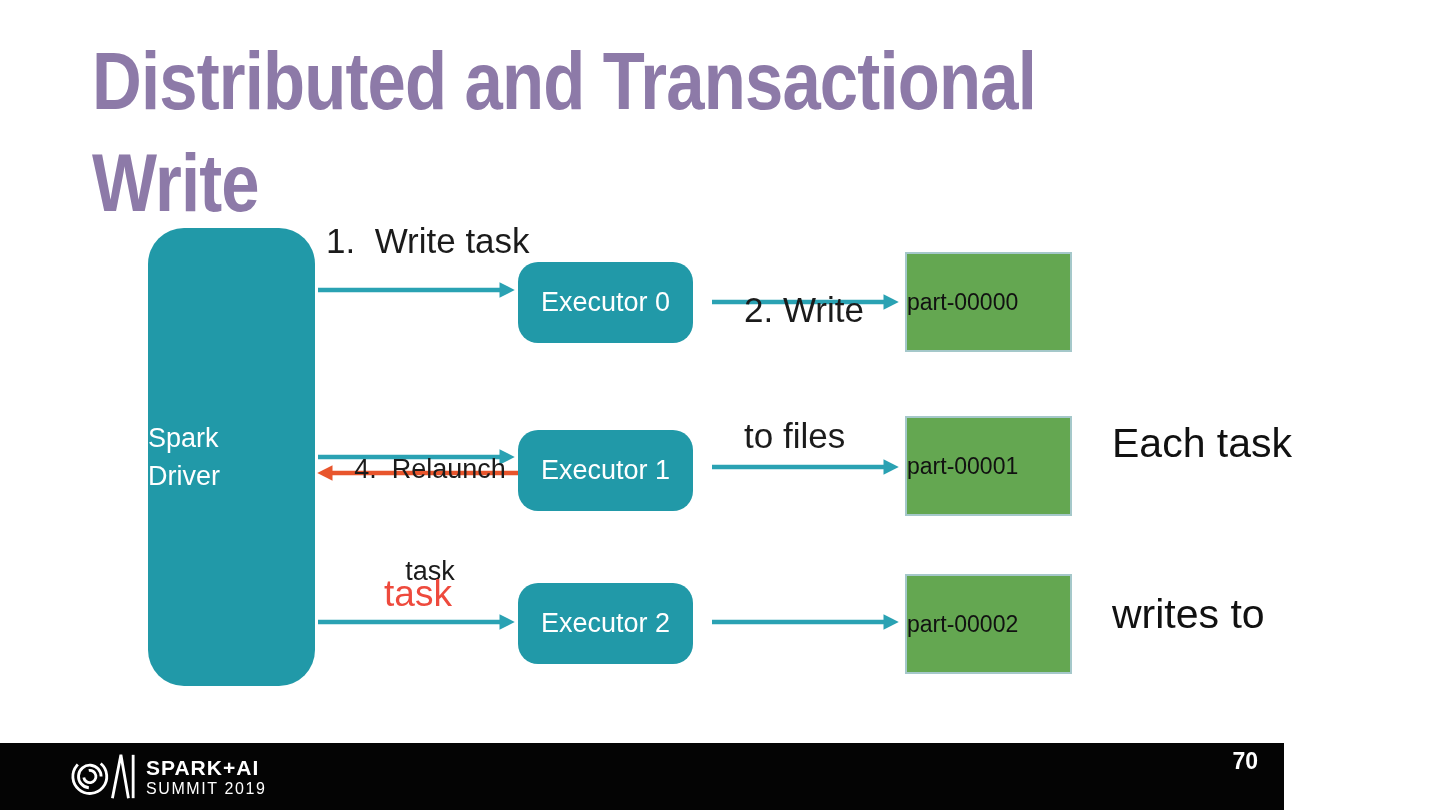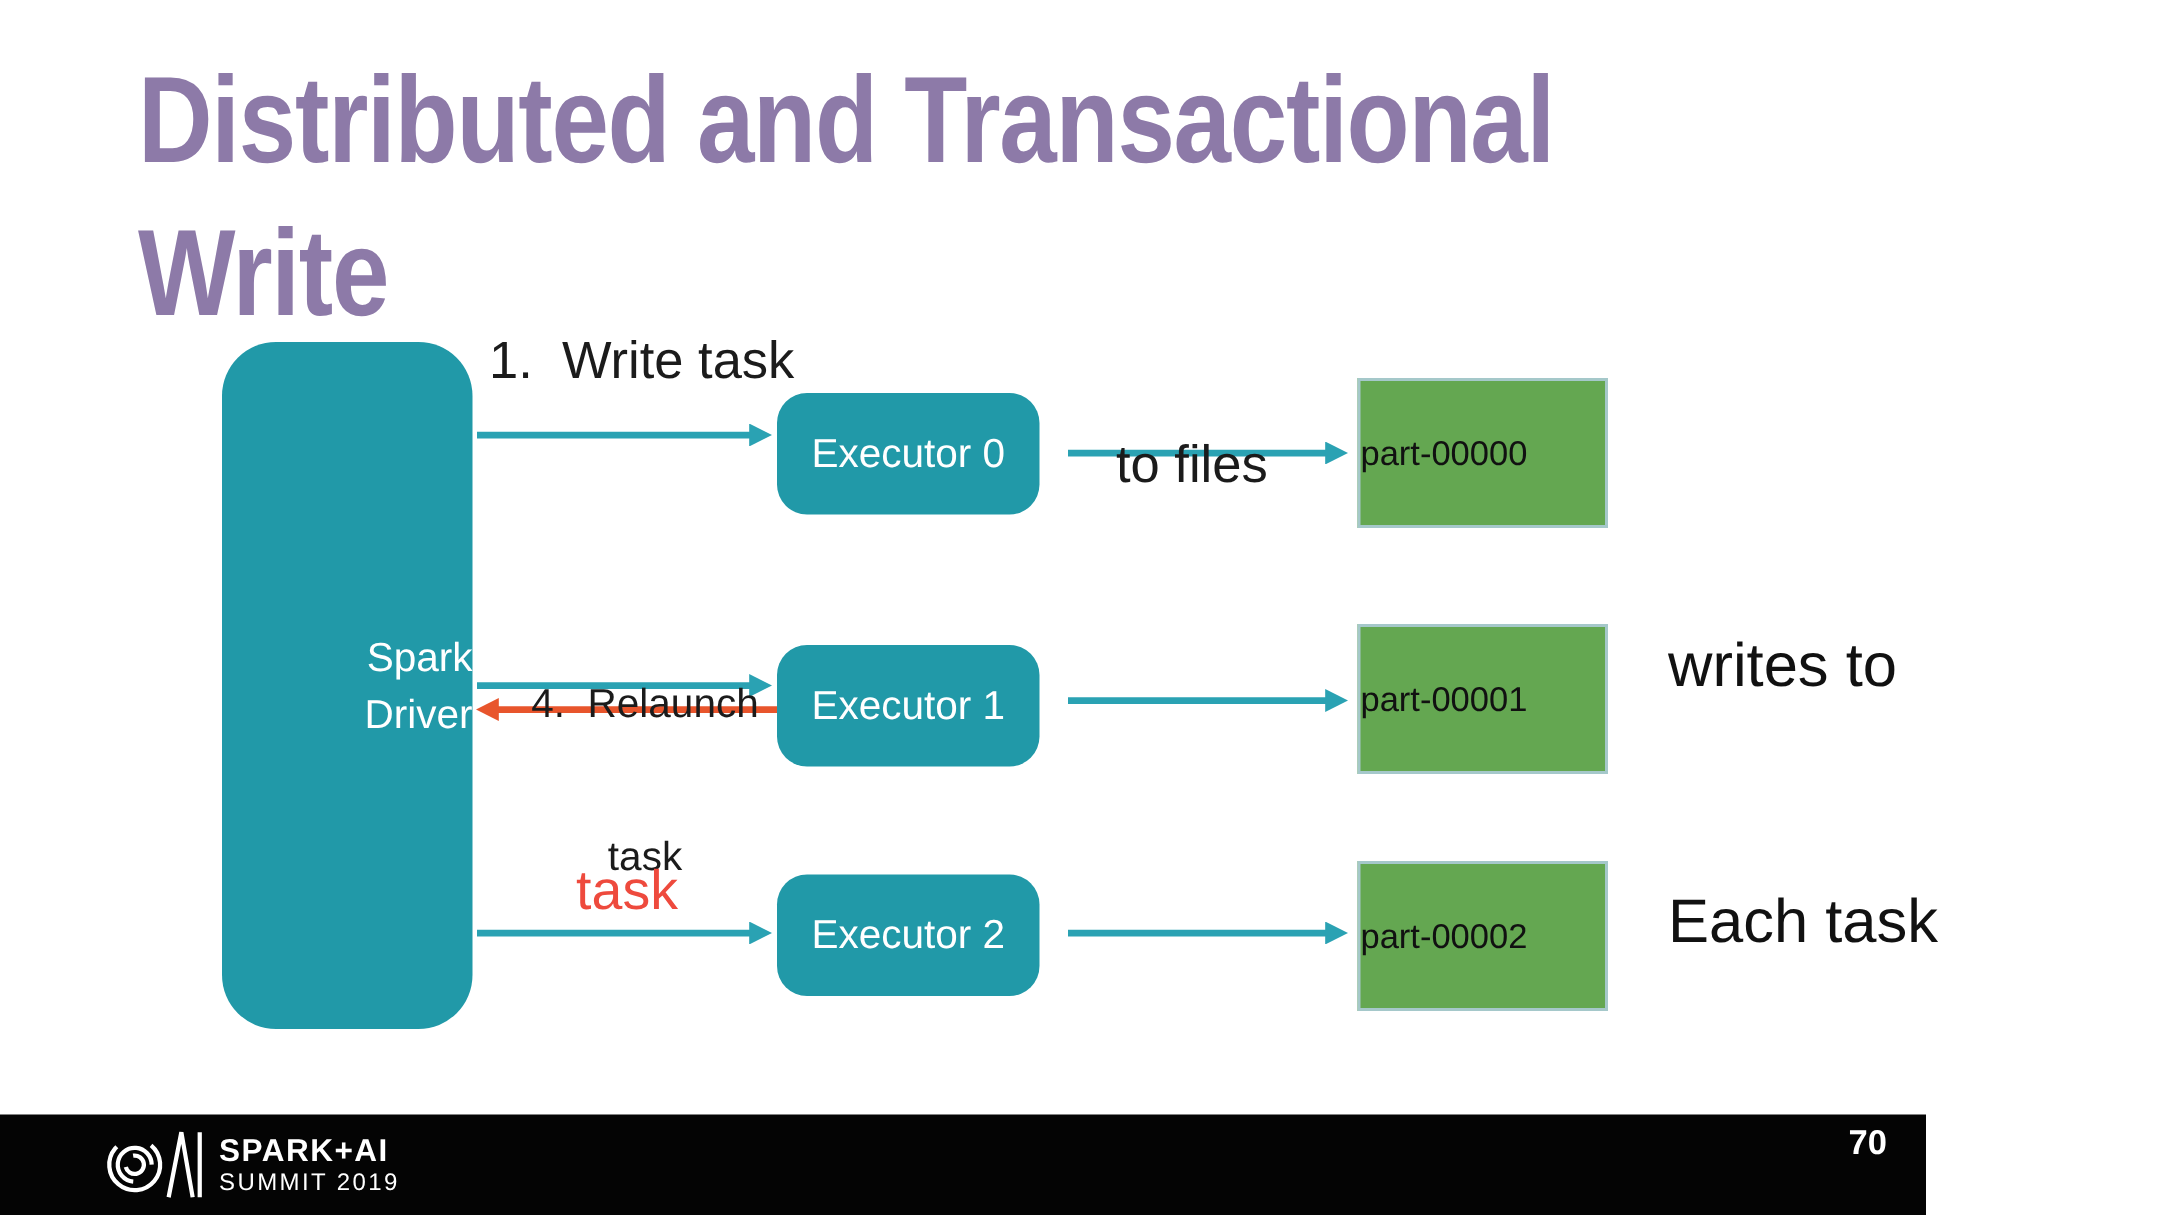--- a/index.html
+++ b/index.html
@@ -11,21 +11,21 @@
   .title{
     position:absolute;left:92px;top:30px;
     font-size:82px;font-weight:bold;color:#8d7aa8;
     line-height:102px;letter-spacing:-1px;white-space:nowrap;
     transform:scaleX(0.84);transform-origin:left top;
   }
   
   .driver{
     position:absolute;left:148px;top:228px;width:167px;height:458px;
     background:#2199a8;border-radius:36px;
-    display:flex;flex-direction:column;align-items:flex-end;justify-content:center;
+    display:flex;flex-direction:column;align-items:flex-start;justify-content:center;
     color:#ffffff;font-size:27px;line-height:38px;
   }
   .executor{
     position:absolute;left:518px;width:175px;height:81px;
     background:#2199a8;border-radius:20px;
     display:flex;align-items:center;justify-content:center;
     color:#ffffff;font-size:27px;
   }
   .part{
     position:absolute;left:905px;width:167px;height:100px;
@@ -99,35 +99,36 @@
   <div class="part" style="top:416px;">
     <span>part-00001</span>
   </div>
   <div class="part" style="top:574px;">
     <span>part-00002</span>
   </div>
 
   <div class="note note-write-task">1.  Write task</div>
 
   <div class="note note-write-files">
+    <div>2. Write</div>
     <div>to files</div>
   </div>
 
   <div class="note note-relaunch">
     <div>4.  Relaunch</div>
     <div>task</div>
   </div>
 
   <div class="note note-commit">
     <div>task</div>
   </div>
 
   <div class="side-note">
+    <div>Each task</div>
     <div>writes to</div>
-    <div>Each task</div>
     <div>different</div>
     
     
   </div>
 
   <div class="footer">
     <div class="logo">
       <svg width="66" height="49" viewBox="0 0 70 52">
         <g fill="none" stroke="#ffffff" stroke-width="3">
           <circle cx="21" cy="26" r="18" stroke-dasharray="86 28" transform="rotate(-50 21 26)"></circle>

